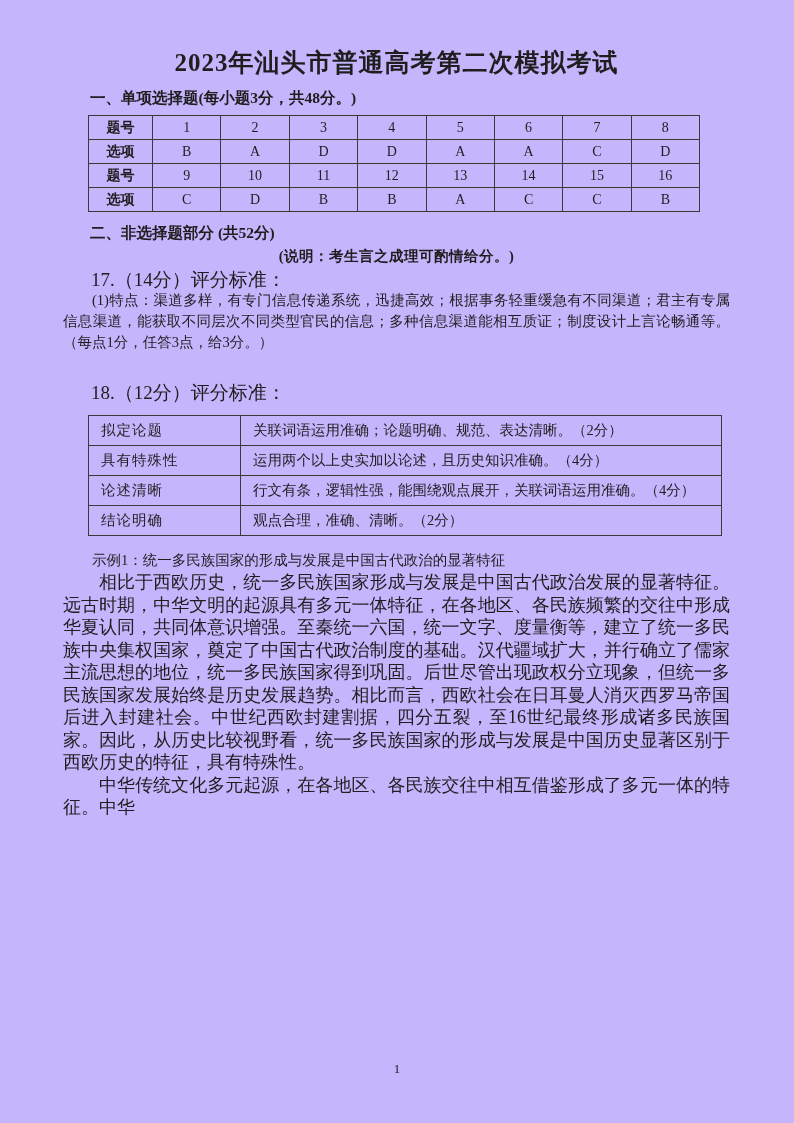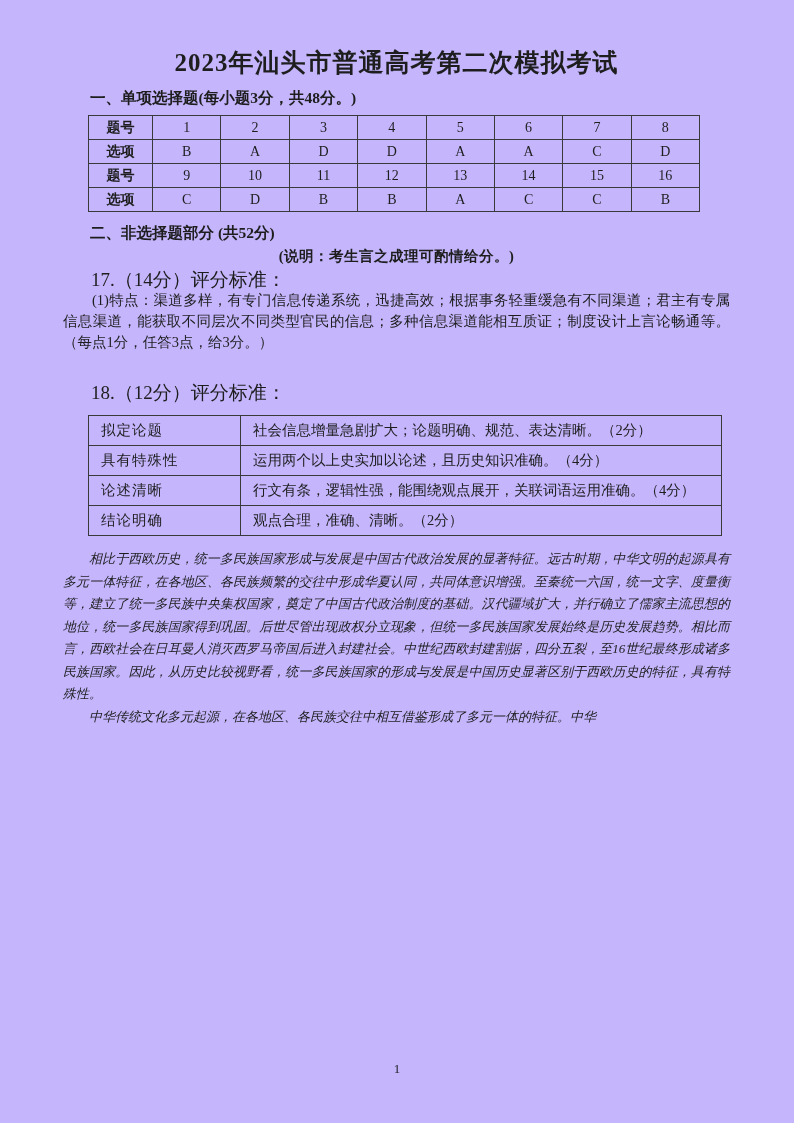--- a/index.html
+++ b/index.html
@@ -91,25 +91,24 @@
     vertical-align: middle;
   }
   .rubric-table td.crit { width: 152px; letter-spacing: 1px; }
   .example-title {
     font-size: 14.5px;
     line-height: 22px;
     text-indent: 2em;
     margin-top: 13px;
   }
   .example-body {
-    font-size: 13px;
+    font-size: 18px;
     line-height: 22.5px;
     text-align: justify;
     text-indent: 2em;
-    font-style: italic;
   }
   .page-number {
     position: absolute;
     left: 0;
     right: 0;
     bottom: 46px;
     text-align: center;
     font-size: 13px;
   }
 </style>
@@ -178,36 +177,37 @@
   <p class="para">(1)特点：渠道多样，有专门信息传递系统，迅捷高效；根据事务轻重缓急有不同渠道；君主有专属信息渠道，能获取不同层次不同类型官民的信息；多种信息渠道能相互质证；制度设计上言论畅通等。（每点1分，任答3点，给3分。）</p>
 
   <div class="gap-lg"></div>
 
   <div class="q-heading">18.（12分）评分标准：</div>
 
   <table class="rubric-table">
     <tbody>
       <tr>
         <td class="crit">拟定论题</td>
-        <td>社会信息增量急剧扩大；论题明确、规范、表达清晰。（2分）</td>
+        <td>关联词语运用准确；论题明确、规范、表达清晰。（2分）</td>
       </tr>
       <tr>
         <td class="crit">具有特殊性</td>
         <td>运用两个以上史实加以论述，且历史知识准确。（4分）</td>
       </tr>
       <tr>
         <td class="crit">论述清晰</td>
         <td>行文有条，逻辑性强，能围绕观点展开，关联词语运用准确。（4分）</td>
       </tr>
       <tr>
         <td class="crit">结论明确</td>
         <td>观点合理，准确、清晰。（2分）</td>
       </tr>
     </tbody>
   </table>
 
+  <div class="example-title">示例1：统一多民族国家的形成与发展是中国古代政治的显著特征</div>
   <p class="example-body">相比于西欧历史，统一多民族国家形成与发展是中国古代政治发展的显著特征。远古时期，中华文明的起源具有多元一体特征，在各地区、各民族频繁的交往中形成华夏认同，共同体意识增强。至秦统一六国，统一文字、度量衡等，建立了统一多民族中央集权国家，奠定了中国古代政治制度的基础。汉代疆域扩大，并行确立了儒家主流思想的地位，统一多民族国家得到巩固。后世尽管出现政权分立现象，但统一多民族国家发展始终是历史发展趋势。相比而言，西欧社会在日耳曼人消灭西罗马帝国后进入封建社会。中世纪西欧封建割据，四分五裂，至16世纪最终形成诸多民族国家。因此，从历史比较视野看，统一多民族国家的形成与发展是中国历史显著区别于西欧历史的特征，具有特殊性。</p>
 
   <p class="example-body">中华传统文化多元起源，在各地区、各民族交往中相互借鉴形成了多元一体的特征。中华</p>
 
   <div class="page-number">1</div>
 
 </div>
 
 </body></html>

